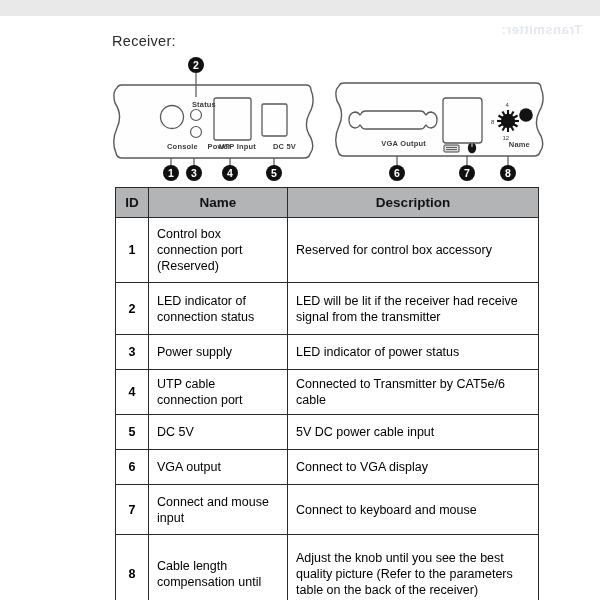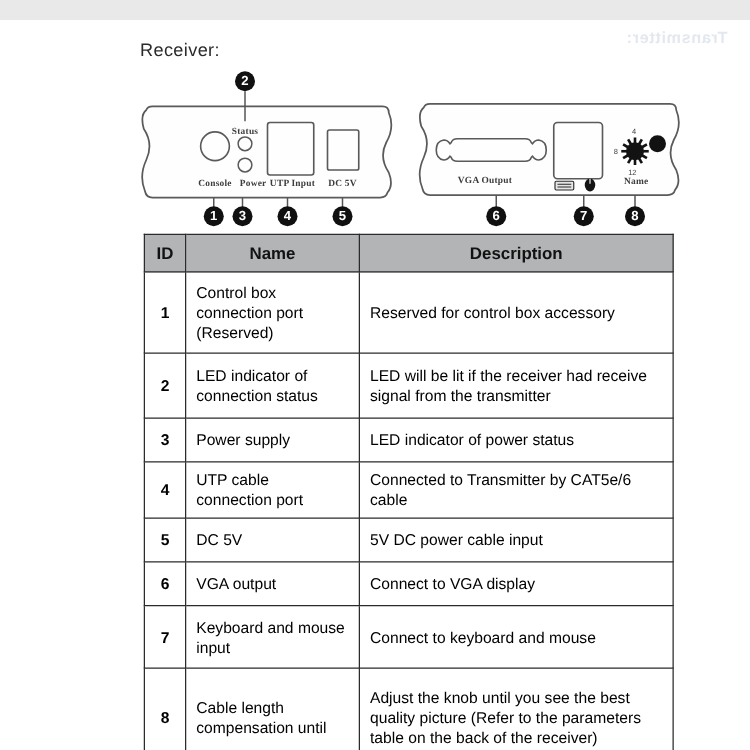--- a/index.html
+++ b/index.html
@@ -19,23 +19,22 @@
     position:absolute;left:452px;top:6px;width:130px;
     transform:scaleX(-1);
     font-size:13px;font-weight:bold;
     color:#a9b8cd;opacity:0.32;letter-spacing:0.5px;
     text-align:left;
   }
   .diagram-svg{position:absolute;left:0;top:0;}
   .dlabel{
     position:absolute;
     font-size:7.5px;font-weight:bold;color:#3c3c3c;
-    text-align:center;letter-spacing:0.2px;
+    text-align:right;letter-spacing:0.2px;
     line-height:9px;
-    font-family:Liberation Serif, serif;
   }
   .callout{
     position:absolute;width:16px;height:16px;border-radius:50%;
     background:#101010;color:#ffffff;
     font-size:10.5px;font-weight:bold;
     display:flex;align-items:center;justify-content:center;
     line-height:1;
   }
   .spec-table{
     position:absolute;left:115px;top:171px;width:423px;
@@ -190,21 +189,21 @@
         <td>DC 5V</td>
         <td>5V DC power cable input</td>
       </tr>
       <tr style="height:35px">
         <td class="id-cell">6</td>
         <td>VGA output</td>
         <td>Connect to VGA display</td>
       </tr>
       <tr style="height:50px">
         <td class="id-cell">7</td>
-        <td>Keyboard and mouse input</td>
+        <td>Connect and mouse input</td>
         <td>Connect to keyboard and mouse</td>
       </tr>
       <tr style="height:78px">
         <td class="id-cell">8</td>
         <td>Cable length compensation until</td>
         <td>Adjust the knob until you see the best quality picture (Refer to the parameters table on the back of the receiver)</td>
       </tr>
     </tbody>
   </table>
 

